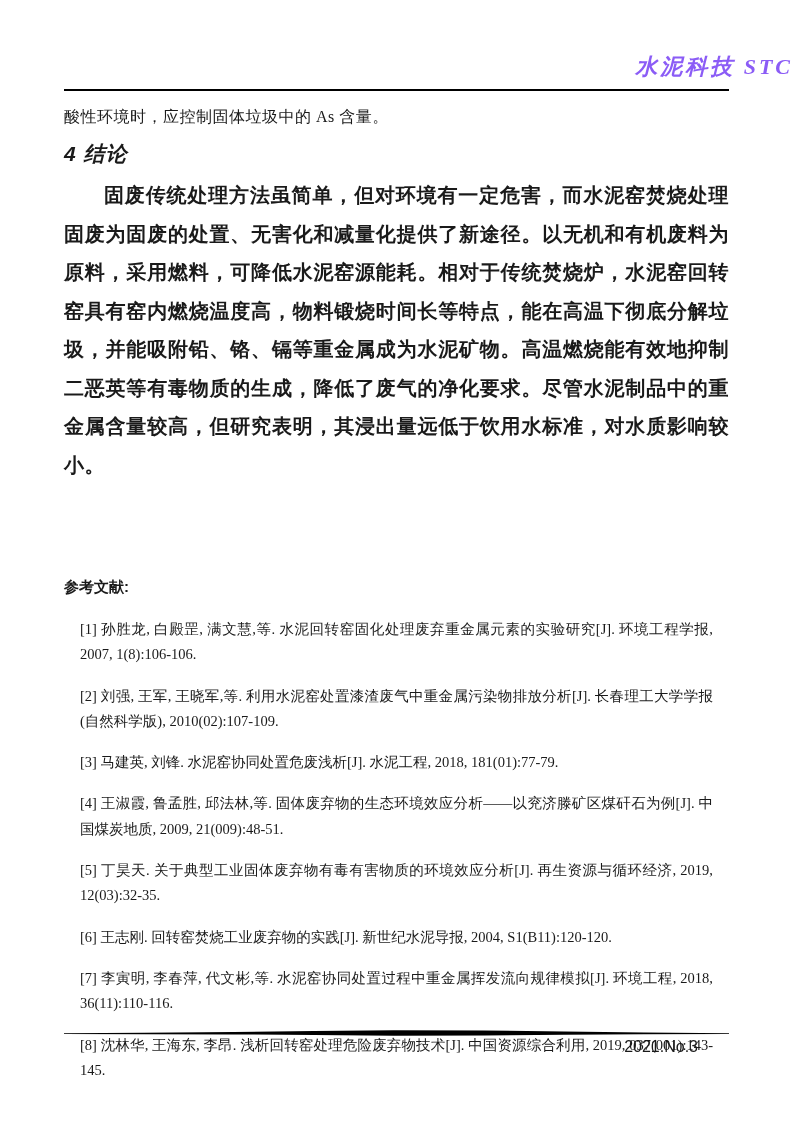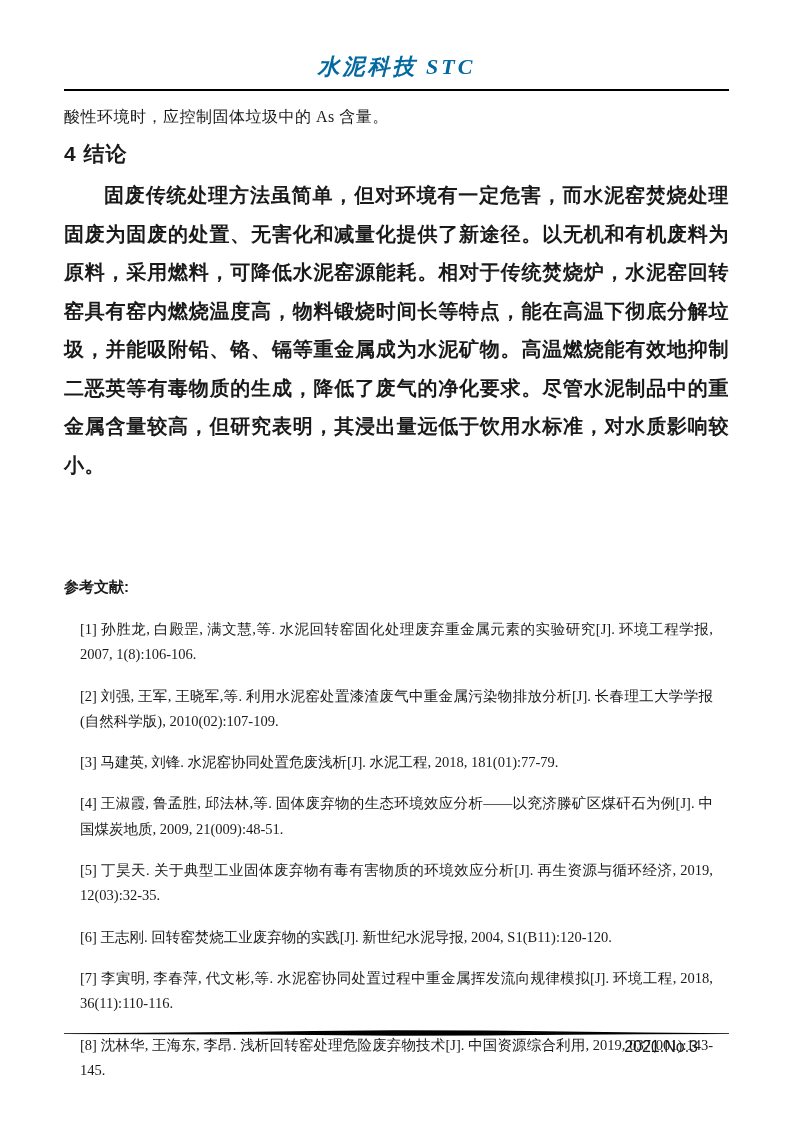--- a/index.html
+++ b/index.html
@@ -15,26 +15,26 @@
     background: #ffffff;
     overflow: hidden;
     font-family: "Liberation Serif", "DejaVu Serif", serif;
     color: #1a1a1a;
   }
   .journal-title {
     position: absolute;
     top: 52px;
     left: 0;
     width: 100%;
-    text-align: center;
+    text-align: right;
     font-size: 22px;
     font-style: italic;
     font-weight: 600;
     letter-spacing: 3px;
-    color: #0369a1;
+    color: #8b5cf6;
   }
   .header-rule {
     position: absolute;
     top: 89px;
     left: 64px;
     width: 665px;
     height: 0;
     border-top: 2px solid #000000;
   }
   .carryover-text {
@@ -47,20 +47,21 @@
     letter-spacing: 0.5px;
   }
   .section-heading {
     position: absolute;
     top: 140px;
     left: 64px;
     font-size: 21px;
     font-weight: bold;
     letter-spacing: 1px;
     font-family: "Liberation Sans", "DejaVu Sans", sans-serif;
+    font-style: italic;
   }
   .conclusion-paragraph {
     position: absolute;
     top: 176px;
     left: 64px;
     width: 665px;
     font-size: 20px;
     line-height: 38.5px;
     letter-spacing: 0.5px;
     text-align: justify;

